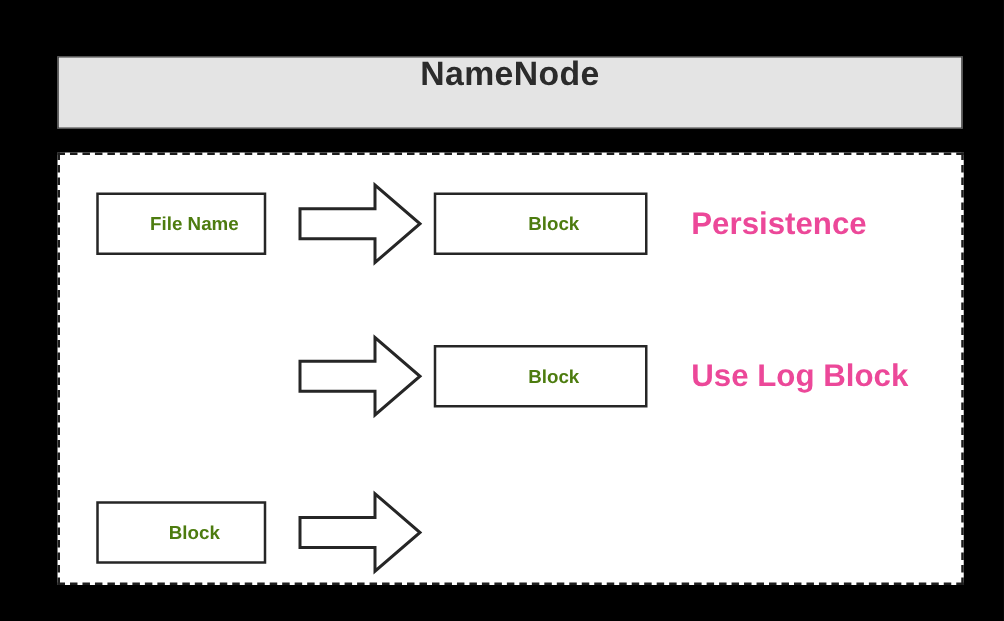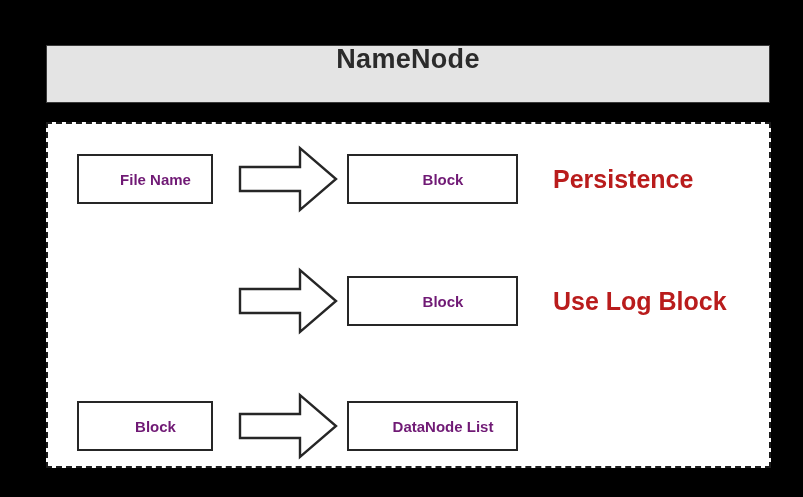--- a/index.html
+++ b/index.html
@@ -77,21 +77,21 @@
     left: 29px;
     width: 136px;
   }
   .node-box.right {
     left: 299px;
     width: 171px;
   }
   .node-label {
     font-size: 15px;
     font-weight: bold;
-    color: #701a75;
+    color: #4d7c0f;
     white-space: nowrap;
     line-height: 1;
     padding-left: 21px;
   }
 
   
   .arrow {
     position: absolute;
     left: 190px;
     top: -9px;
@@ -107,21 +107,21 @@
   
   .caption {
     position: absolute;
     left: 505px;
     top: 0;
     height: 50px;
     display: flex;
     align-items: center;
     font-size: 25px;
     font-weight: bold;
-    color: #b91c1c;
+    color: #ec4899;
     white-space: nowrap;
     line-height: 1;
   }
 </style>
 </head>
 <body>
 
 <div id="canvas">
 
   <div id="header-bar">
@@ -159,19 +159,16 @@
 
     <div class="row r2">
       <div class="node-box left">
         <span class="node-label">Block</span>
       </div>
       <div class="arrow">
         <svg viewBox="0 0 100 68" xmlns="http://www.w3.org/2000/svg">
           <polygon points="2,22 62,22 62,3 98,34 62,65 62,46 2,46" fill="#ffffff" stroke="#262626" stroke-width="2.4" stroke-linejoin="miter"></polygon>
         </svg>
       </div>
-      <div class="node-box right">
-        <span class="node-label">DataNode List</span>
-      </div>
     </div>
 
   </div>
 </div>
 
 </body></html>

